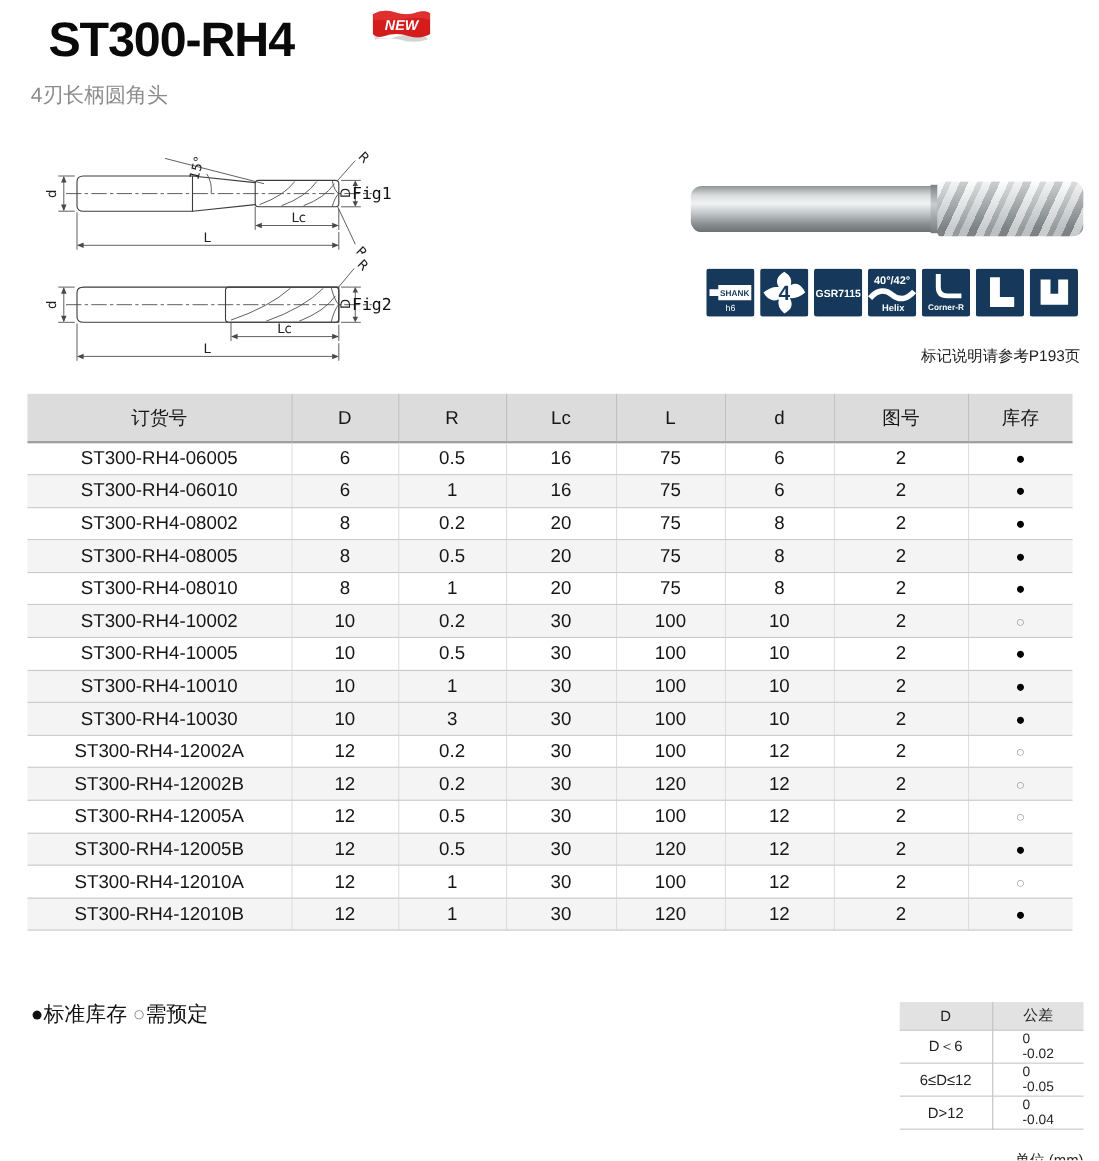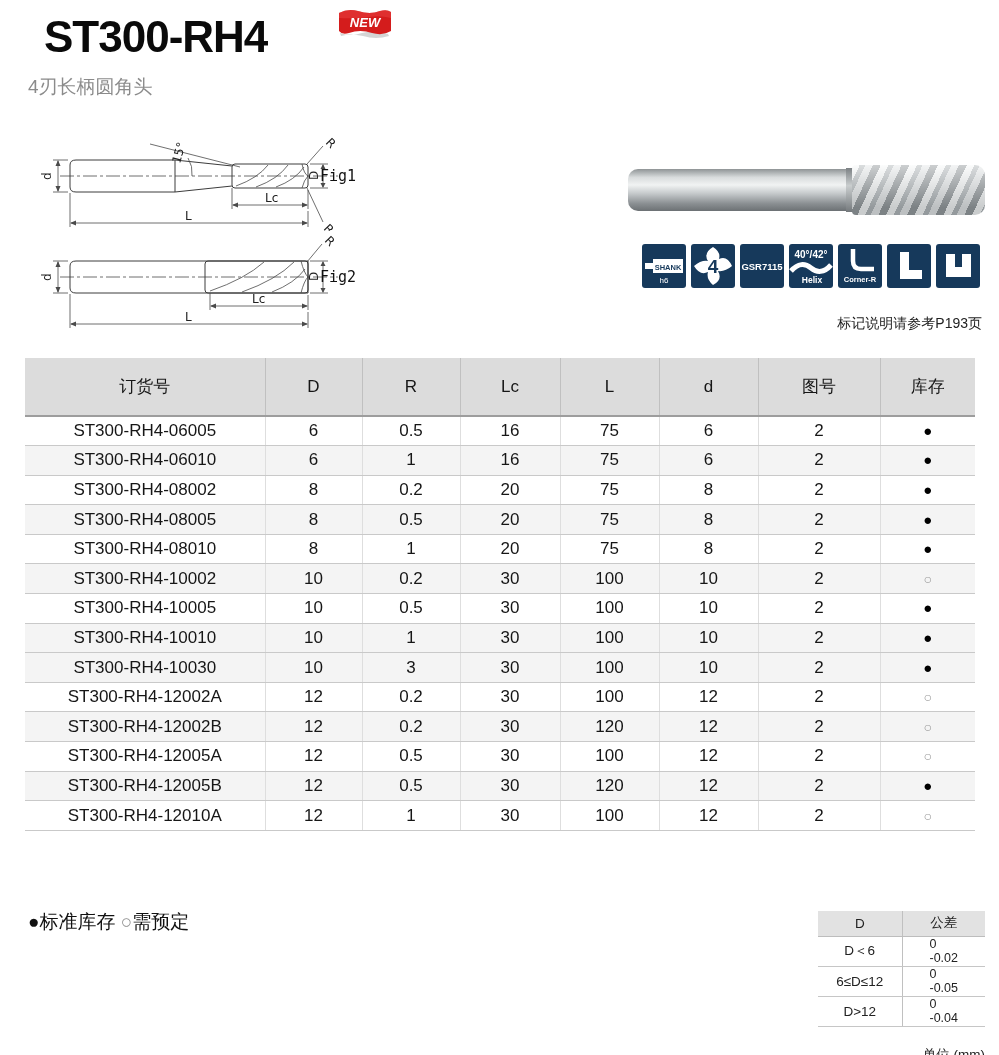--- a/index.html
+++ b/index.html
@@ -34,21 +34,21 @@
 
   
   .badges { position:absolute; left:642px; top:244px; display:flex; gap:5px; }
   .badge { position:relative; width:44px; height:44px; border-radius:3px; overflow:hidden; }
   .badge svg { display:block; }
   .note { position:absolute; right:17px; top:296px; font-size:14px; color:#222;margin-top:19px; }
 
   
   .spec { position:absolute; left:25px; top:358px; width:950px; border-collapse:collapse; table-layout:fixed;
     font-size:17px; color:#161616; }
-  .spec thead th { height:58px; background:#dcdcdc; font-weight:400; border-right:1px solid #c0c0c0;
+  .spec thead th { height:44px; background:#dcdcdc; font-weight:400; border-right:1px solid #c0c0c0;
     border-bottom:2px solid #9d9d9d; }
   .spec thead th:last-child { border-right:none; }
   .spec tbody td { height:29.6px; text-align:center; border-right:1px solid #dedede; border-bottom:1px solid #c9c9c9;
     vertical-align:middle; }
   .spec tbody td:last-child { border-right:none; }
   .spec tbody tr.alt { background:#f4f4f4; }
   .stock-filled { font-size:15px; color:#000; }
   .stock-hollow { font-size:14px; color:#9a9a9a; }
 
   
@@ -382,20 +382,30 @@
         <tr>
           <td>ST300-RH4-12010A</td>
           <td>12</td>
           <td>1</td>
           <td>30</td>
           <td>100</td>
           <td>12</td>
           <td>2</td>
           <td><span class="stock-hollow">○</span></td>
         </tr>
+        <tr class="alt">
+          <td>ST300-RH4-12010B</td>
+          <td>12</td>
+          <td>1</td>
+          <td>30</td>
+          <td>120</td>
+          <td>12</td>
+          <td>2</td>
+          <td><span class="stock-filled">●</span></td>
+        </tr>
       </tbody>
   </table>
 
   <div class="legend">
     <span>●</span><span>标准库存</span>
     <span class="hollow">○</span><span>需预定</span>
   </div>
 
   <table class="tol">
     <thead>

